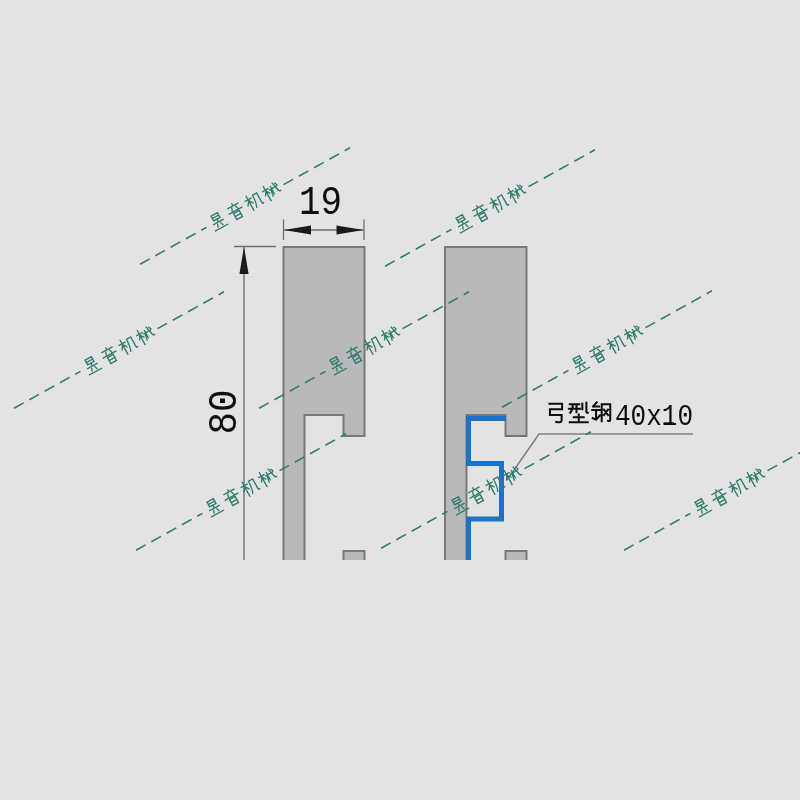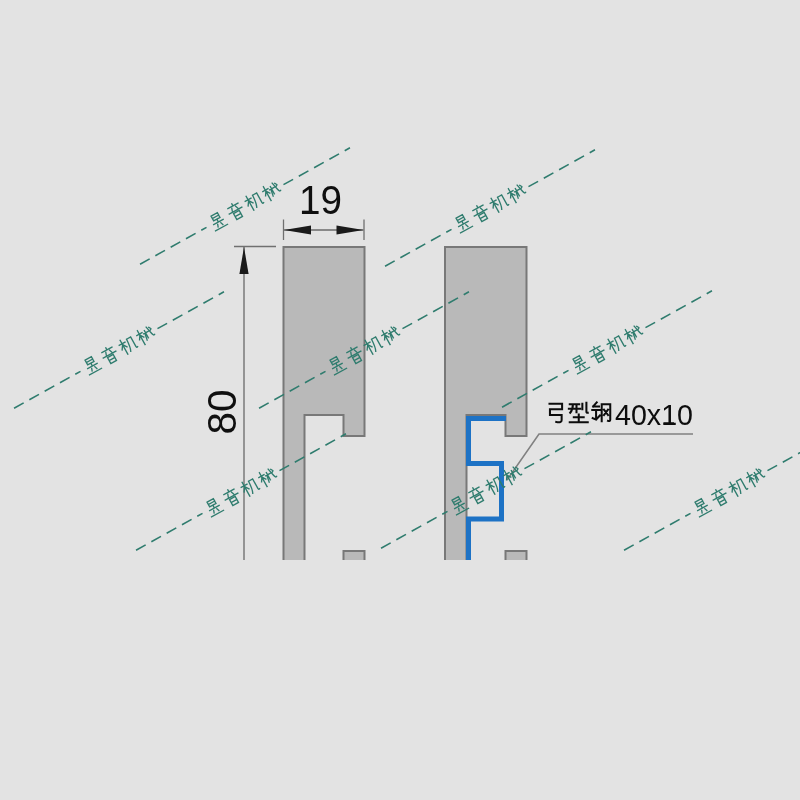--- a/index.html
+++ b/index.html
@@ -1,16 +1,16 @@
 <!DOCTYPE html>
 <html><head>
 <meta charset="utf-8">
 <style>
   html,body{margin:0;padding:0;background:#e3e3e3;}
-  #stage{position:relative;width:800px;height:560px;overflow:hidden;font-family:Liberation Sans, sans-serif;}
+  #stage{position:relative;width:800px;height:560px;overflow:hidden;font-family:Liberation Mono, monospace;}
 </style>
 </head>
 <body>
 <div id="stage">
 <svg width="800" height="800" viewBox="0 0 800 800" xmlns="http://www.w3.org/2000/svg">
 <defs>
   <g id="gYu" fill="none" stroke-linecap="square">
     <path d="M30,8 H70 V38 H30 Z M30,23 H70 M50,44 V52 M20,56 H80 M40,66 L35,80 M60,66 L65,80 M12,92 H88"></path>
   </g>
   <g id="gYin" fill="none" stroke-linecap="square">

